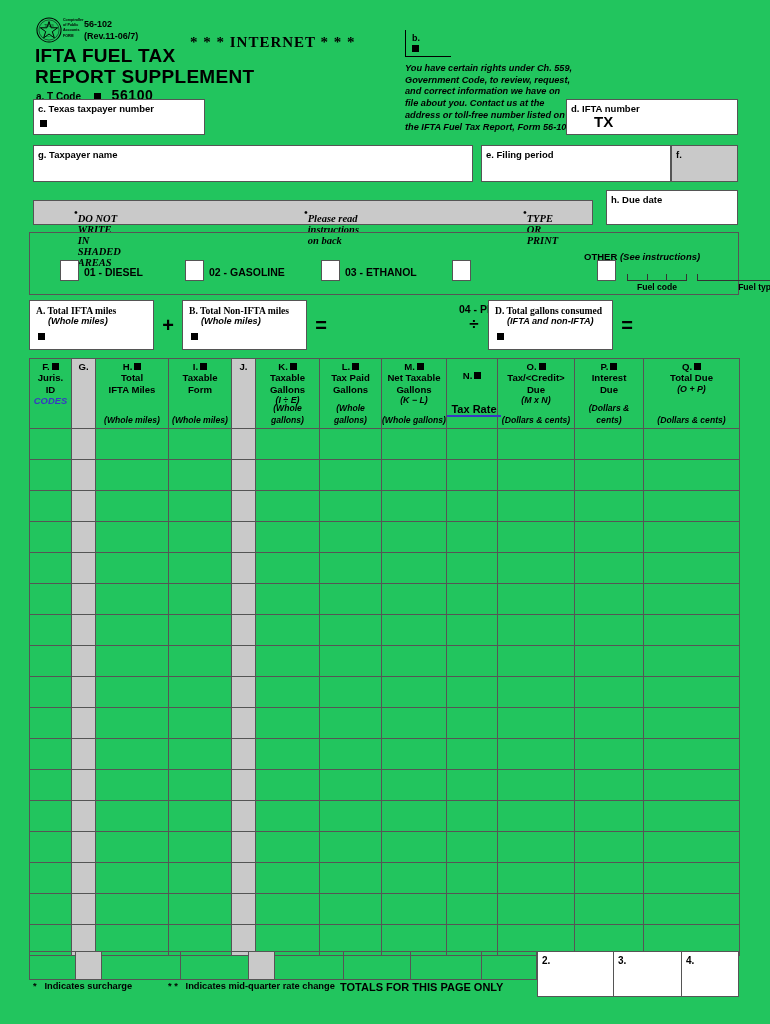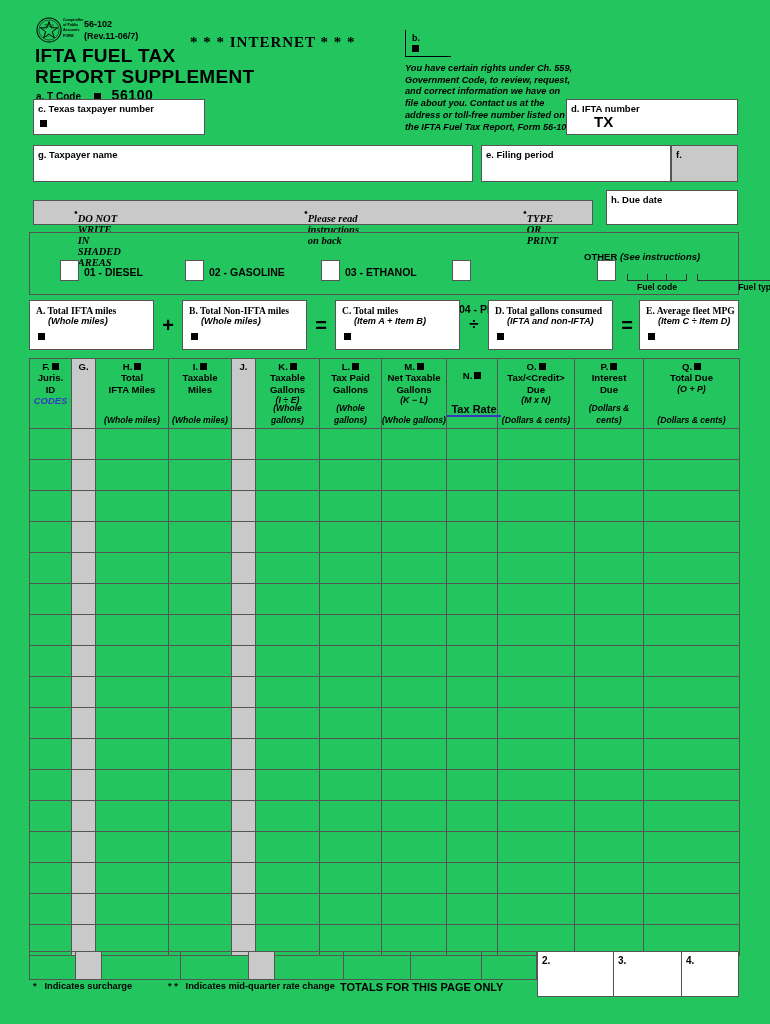--- a/index.html
+++ b/index.html
@@ -439,39 +439,29 @@
   </div>
   <div class="op" style="left:158px;">+</div>
 
   <div class="calcbox" style="left:182px; width:125px;">
     <div class="t1">B. Total Non-IFTA miles</div>
     <div class="t2">(Whole miles)</div>
     <span class="sq"></span>
   </div>
   <div class="op" style="left:311px;">=</div>
 
-  <div class="calcbox" style="left:335px; width:125px;">
-    <div class="t1">C. Total miles</div>
-    <div class="t2">(Item A + Item B)</div>
-    <span class="sq"></span>
-  </div>
   <div class="op" style="left:464px; font-size:17px;">÷</div>
 
   <div class="calcbox" style="left:488px; width:125px;">
     <div class="t1">D. Total gallons consumed</div>
     <div class="t2">(IFTA and non-IFTA)</div>
     <span class="sq"></span>
   </div>
   <div class="op" style="left:617px;">=</div>
 
-  <div class="calcbox" style="left:639px; width:100px;">
-    <div class="t1">E. Average fleet MPG</div>
-    <div class="t2">(Item C ÷ Item D)</div>
-    <span class="sq"></span>
-  </div>
 
   <table id="tbl">
     <colgroup>
       <col style="width:42px">
         <col style="width:24px">
         <col style="width:73px">
         <col style="width:63px">
       <col style="width:24px">
         <col style="width:64px">
         <col style="width:62px">
@@ -494,21 +484,21 @@
           </th>
           <th class="rel">
             <span class="ln1">H.<span class="sq" style="margin-left: 2px; margin-bottom: 2px;"></span></span>
             <span class="ln1">Total</span>
             <span class="ln1">IFTA Miles</span>
             <span class="unit">(Whole miles)</span>
           </th>
           <th class="rel">
             <span class="ln1">I.<span class="sq" style="margin-left: 2px; margin-bottom: 2px;"></span></span>
             <span class="ln1">Taxable</span>
-            <span class="ln1">Miles</span>
+            <span class="ln1">Form</span>
             <span class="unit">(Whole miles)</span>
           </th>
           <th class="rel col-j">
             <span class="ln1">J.</span>
           </th>
           <th class="rel">
             <span class="ln1">K.<span class="sq" style="margin-left: 2px; margin-bottom: 2px;"></span></span>
             <span class="ln1">Taxable</span>
             <span class="ln1">Gallons</span>
             <span class="it">(I ÷ E)</span>

